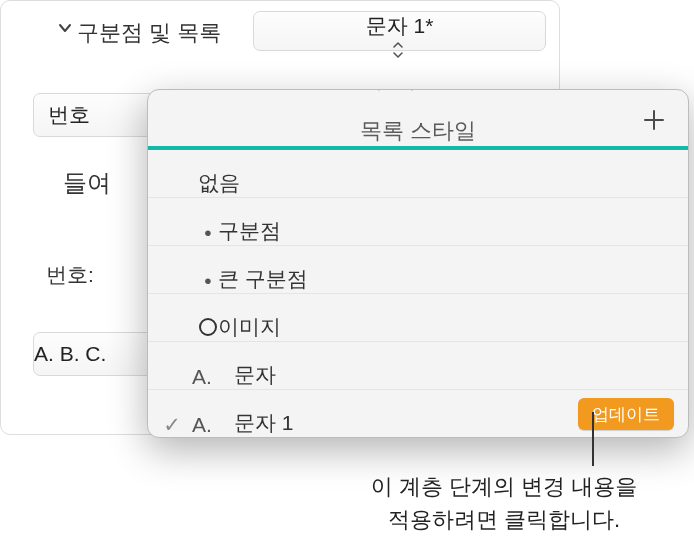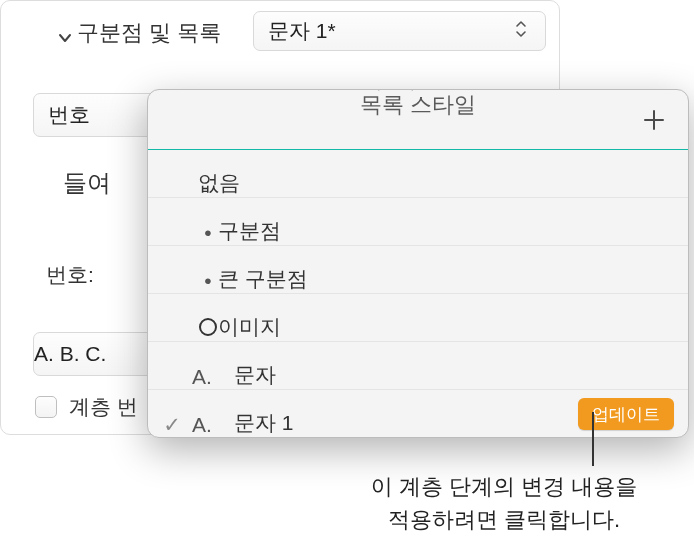--- a/index.html
+++ b/index.html
@@ -10,35 +10,36 @@
       left: 0; top: 0;
       width: 560px; height: 435px;
       background: #fff;
       border: 1px solid #ddd;
       border-radius: 10px;
     }
 
     .row1 {
       position: absolute;
       left: 54px; top: 17px;
-      display: flex; align-items: flex-end;
+      display: flex; align-items: flex-start;
     }
     .chevron-down { width: 20px; height: 20px; display: inline-flex; align-items: center; justify-content: center; margin-right: 2px; color: #444; }
 
     .label-lg { font-size: 22px; color: #333; }
     
     .sel-wrap {
       position: absolute;
       left: 252px; top: 10px;
       width: 293px; height: 40px;
       border: 1px solid #d9d9d9;
       border-radius: 7px;
       background: linear-gradient(#fdfdfd,#f5f5f5);
       display: flex; align-items: center;
       padding: 0 14px;
+      flex-direction: column;
     }
     .sel-text { font-size: 21px; color: #222; flex: 1; }
     .sel-arrows { width: 16px; color: #555; }
 
     .row2 {
       position: absolute;
       left: 32px; top: 92px;
       width: 125px; height: 44px;
       border-top-left-radius: 7px;
       border-bottom-left-radius: 7px;
@@ -96,22 +97,22 @@
       top: -12px; left: 235px;
       width: 24px; height: 24px;
       background: #f4f4f4;
       border-left: 1px solid #bcbcbc;
       border-top: 1px solid #bcbcbc;
       transform: rotate(45deg);
       border-top-left-radius: 4px;
     }
     .pop-header {
       height: 60px;
-      display: flex; align-items: flex-start; justify-content: center;
-      border-bottom: 1px solid #14b8a6;
+      display: flex; align-items: flex-end; justify-content: center;
+      border-bottom: 4px solid #14b8a6;
       position: relative;
     }
     .pop-title { font-size: 22px; color: #5a5a5a; font-weight: 500; }
     .plus-btn {
       position: absolute; right: 14px; top: 10px;
       width: 40px; height: 40px;
       display: flex; align-items: center; justify-content: center;
       color: #4a4a4a;
     }
     .pop-list { }
@@ -192,24 +193,20 @@
     <span>번호</span>
   </div>
 
   <div class="row3">들여</div>
   <div class="row4">번호:</div>
 
   <div class="row5">
     <span>A. B. C.</span>
   </div>
 
-  <div class="row6">
-    <span class="checkbox"></span>
-    <span>계층 번</span>
-  </div>
 </div>
 
 <div class="popover">
   <div class="pop-header">
     <span class="pop-title">목록 스타일</span>
     <span class="plus-btn">
       <svg width="26" height="26" viewBox="0 0 26 26">
           <path d="M13 4 V22 M4 13 H22" stroke="currentColor" stroke-width="2" stroke-linecap="round"></path>
         </svg>
     </span>

